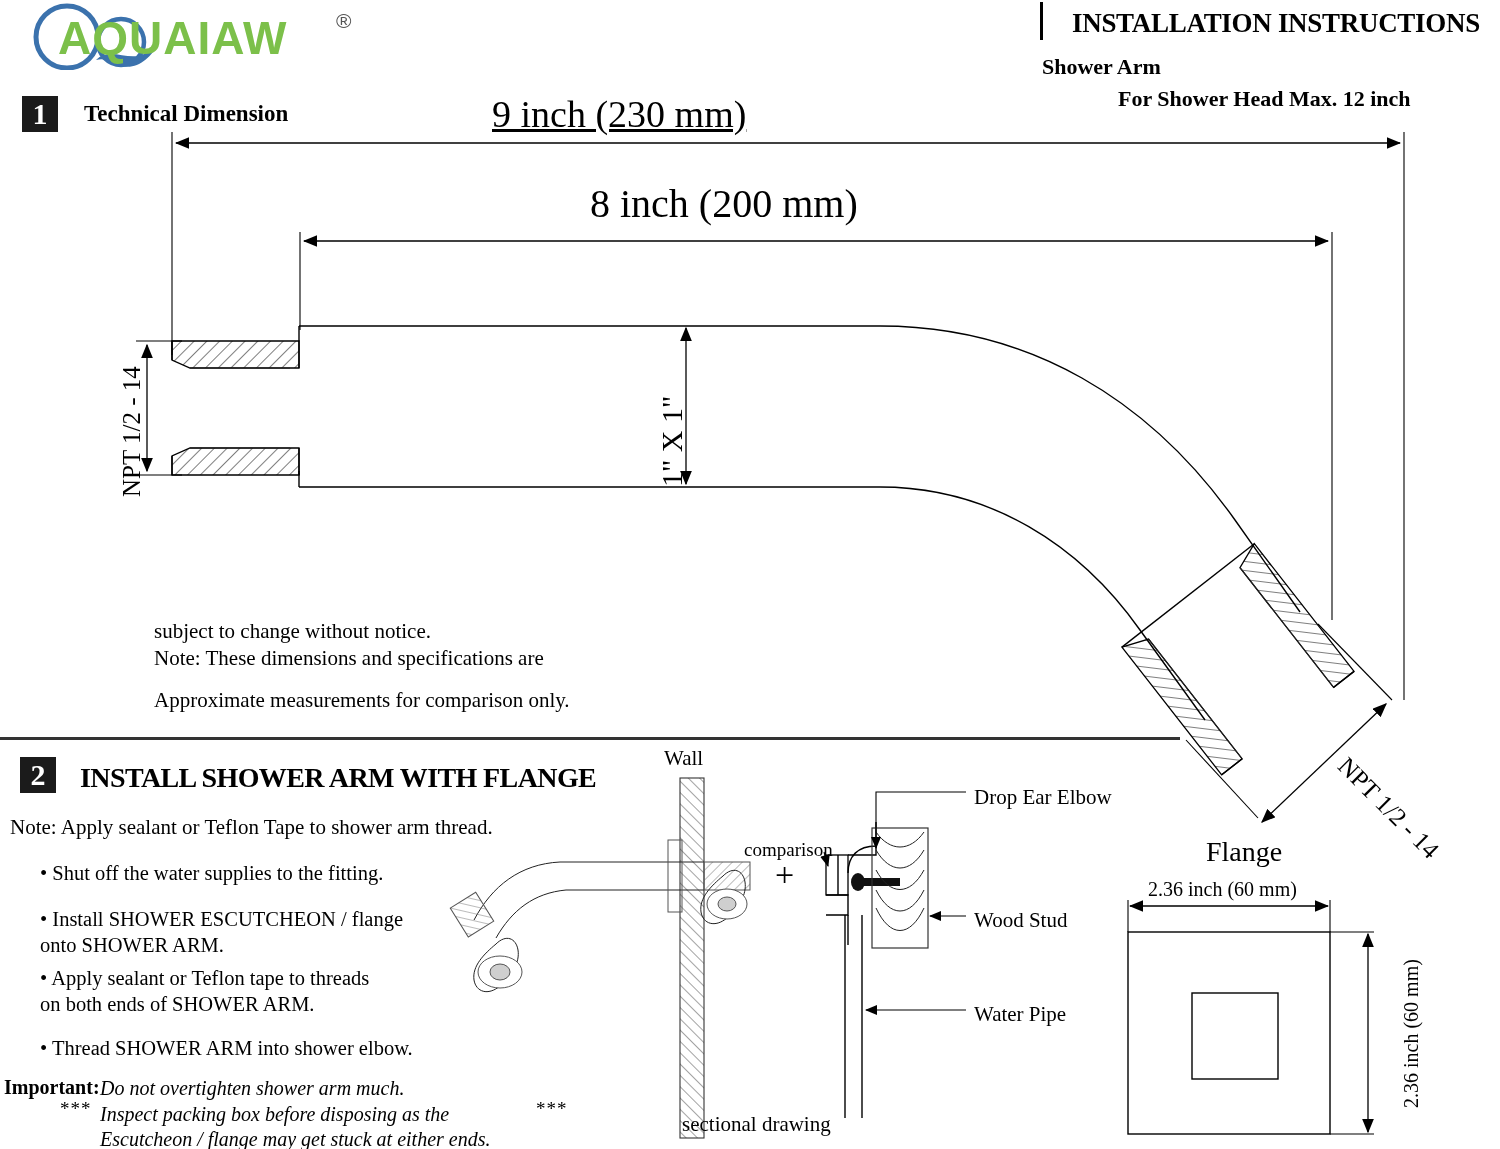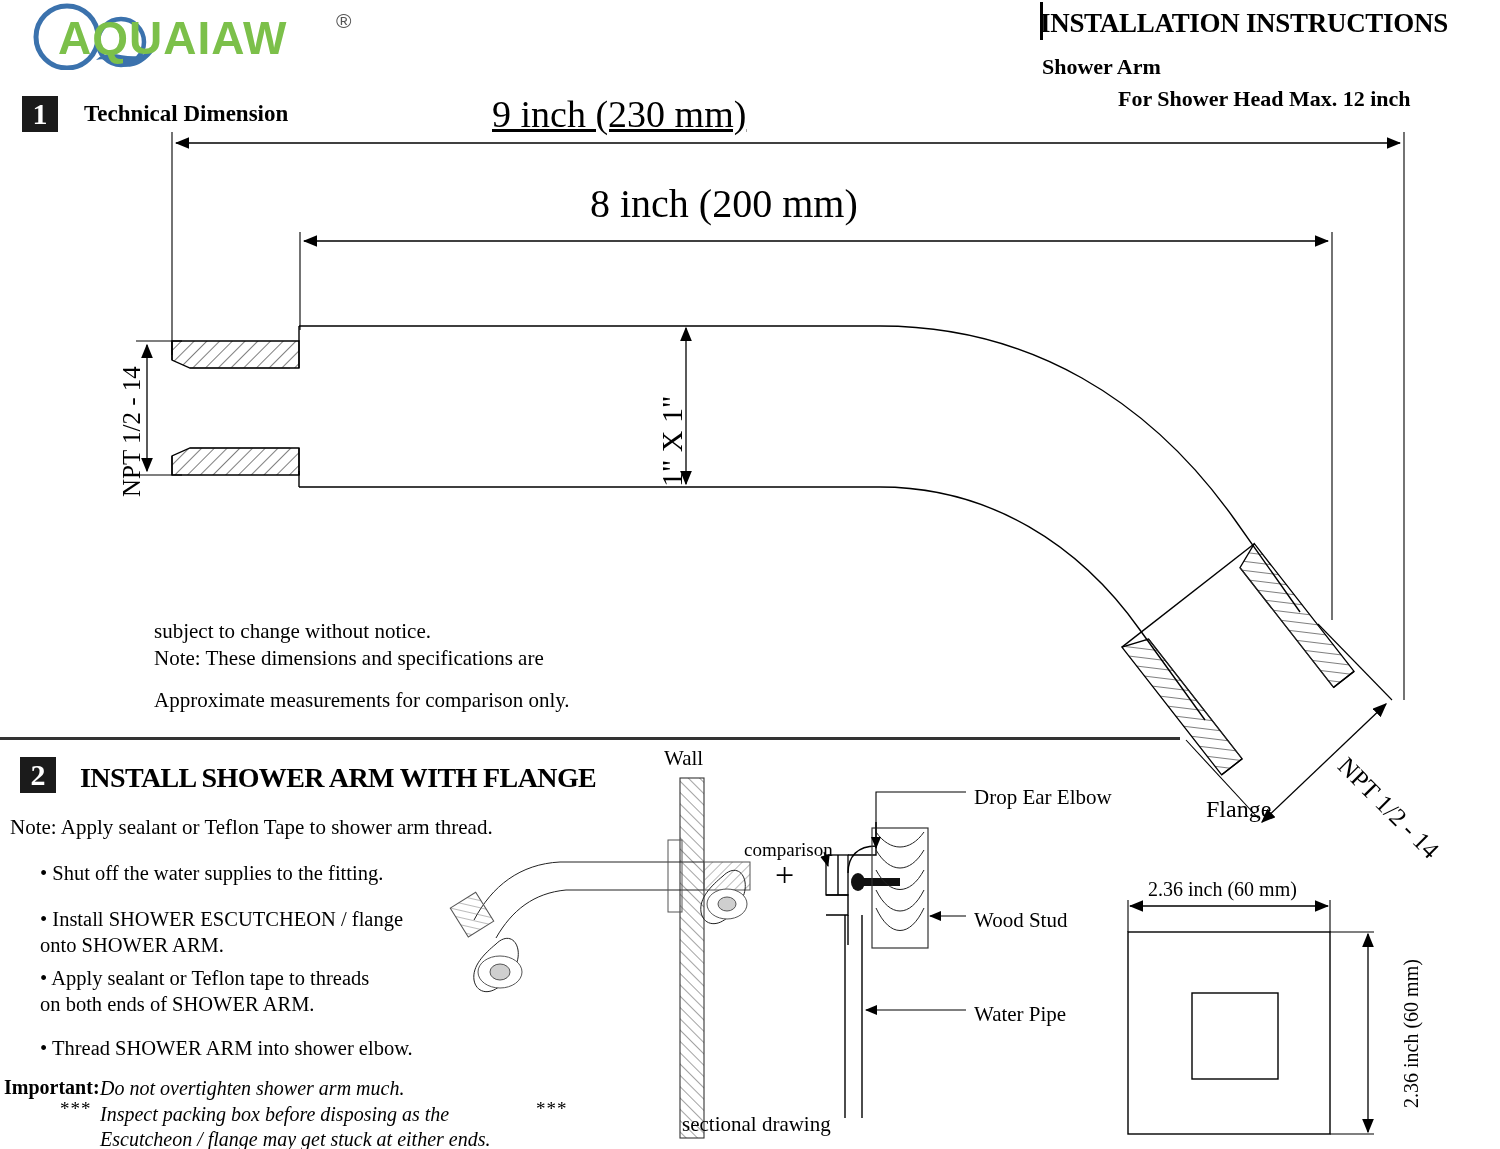--- a/index.html
+++ b/index.html
@@ -6,21 +6,21 @@
   body{width:1500px;height:1149px;position:relative;overflow:hidden;
        font-family:"Liberation Serif","DejaVu Serif",serif;color:#000;}
   .abs{position:absolute;}
   .nosel{user-select:none;}
 
   
   #logo{left:18px;top:2px;width:360px;height:68px;}
   #logo svg{display:block;}
 
   
-  #hdr-title{left:1040px;top:8px;font-size:27px;font-weight:bold;letter-spacing:-0.3px;white-space:nowrap;}
+  #hdr-title{left:1040px;top:8px;font-size:27px;font-weight:bold;letter-spacing:-0.3px;white-space:nowrap;padding-left:32px;}
   #hdr-sub1{left:1042px;top:54px;font-size:22px;font-weight:bold;white-space:nowrap;}
   #hdr-sub2{left:1118px;top:86px;font-size:22px;font-weight:bold;white-space:nowrap;}
   #hdr-bar{left:1040px;top:2px;width:3px;height:38px;background:#000;}
 
   
   .step-badge{width:36px;height:36px;background:#1b1b1b;color:#fff;
               font-size:30px;font-weight:bold;line-height:36px;text-align:center;
               font-family:"Liberation Serif",serif;}
   #step1-badge{left:22px;top:96px;}
   #step1-label{left:84px;top:101px;font-size:23px;font-weight:bold;white-space:nowrap;}
@@ -59,21 +59,21 @@
   .illlabel{position:absolute;font-size:21px;white-space:nowrap;}
   #lab-wall{left:664px;top:746px;}
   #lab-clock{left:744px;top:839px;font-size:19px;}
   #lab-elbow{left:974px;top:785px;}
   #lab-stud{left:974px;top:908px;}
   #lab-pipe{left:974px;top:1002px;}
   #lab-section{left:682px;top:1112px;font-family:Liberation Serif, serif;}
   #plus{left:775px;top:856px;font-size:34px;font-weight:500;}
 
   
-  #lab-flange{left:1206px;top:796px;font-size:24px;}
+  #lab-flange{left:1206px;top:836px;font-size:28px;}
   #flange-w{left:1148px;top:878px;font-size:20px;white-space:nowrap;}
   #flange-h{left:1400px;top:1108px;font-size:20px;transform:rotate(-90deg);transform-origin:0 0;white-space:nowrap;}
 
   svg.draw{position:absolute;left:0;top:0;overflow:visible;}
   .ln{stroke:#000;stroke-width:1.4;fill:none;}
   .lnT{stroke:#000;stroke-width:1.1;fill:none;}
   .thin{stroke:#222;stroke-width:1;fill:none;}
   .dimline{stroke:#000;stroke-width:1.3;fill:none;}
   .ext{stroke:#000;stroke-width:1.1;fill:none;}
   .hatchfill{fill:url(#hatchA);stroke:#000;stroke-width:1.3;}

